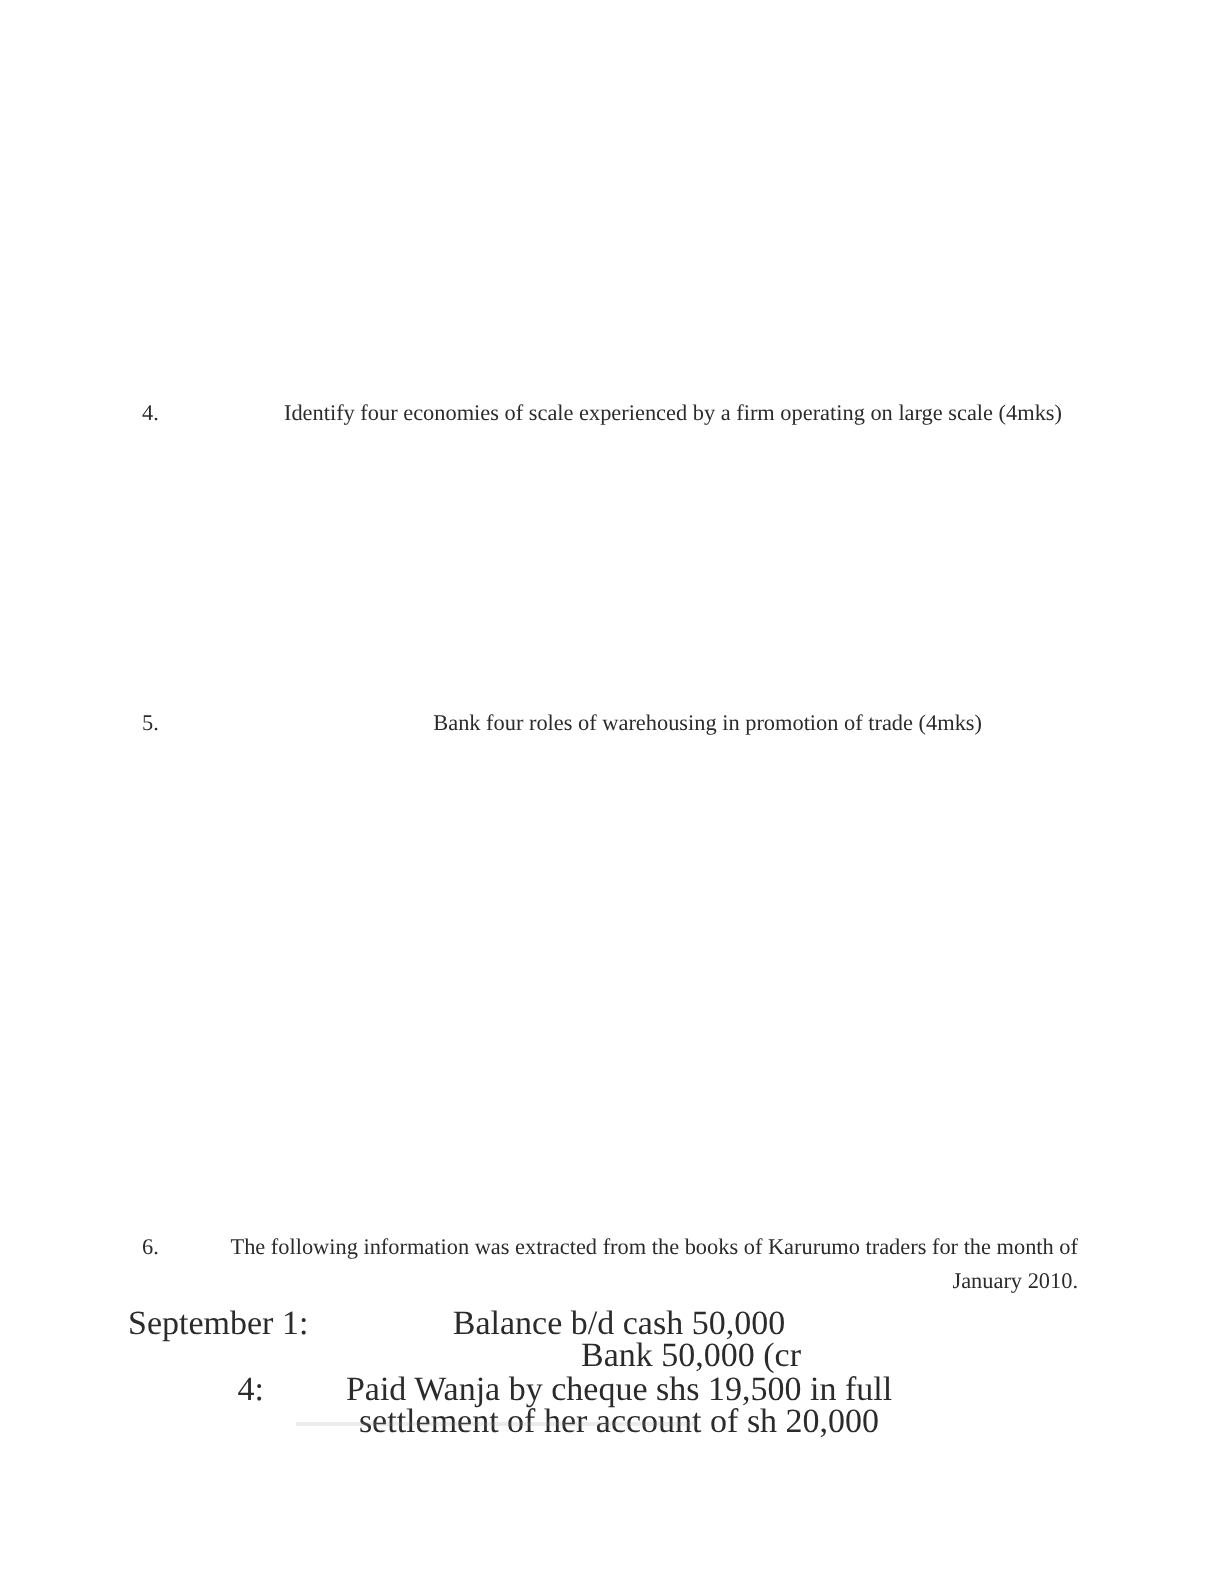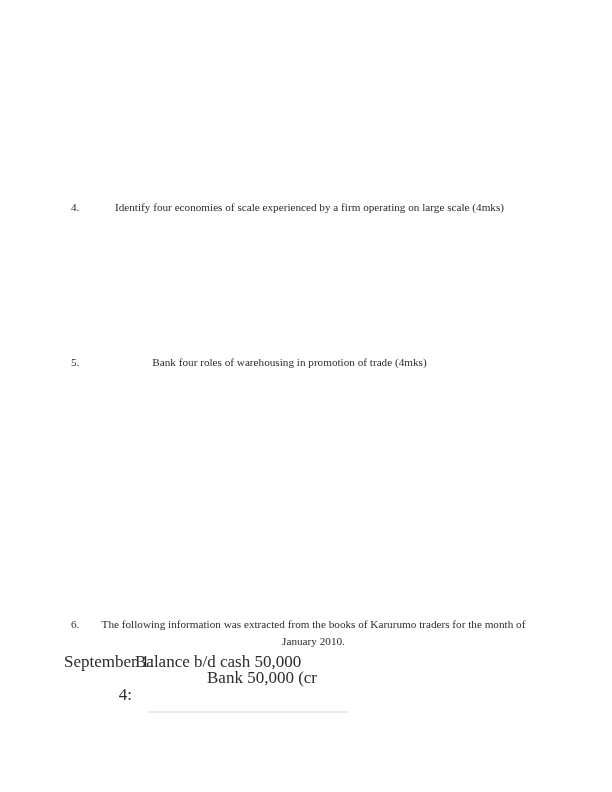--- a/index.html
+++ b/index.html
@@ -36,21 +36,21 @@
     flex: 0 0 17px;
     text-align: left;
   }
 
   .q-body {
     flex: 1 1 auto;
   }
 
   .q-text {
     margin: 0;
-    text-align: center;
+    text-align: right;
   }
 
   
   .q4 {
     left: 71px;
     top: 199px;
     width: 460px;
   }
 
   .q5 {
@@ -84,20 +84,21 @@
     flex: 0 0 68px;
     width: 68px;
     text-align: right;
     padding-right: 3px;
     white-space: nowrap;
   }
 
   .ledger-desc {
     flex: 1 1 auto;
     padding-left: 0;
+    text-align: center;
   }
 
   .ledger-desc .line {
     display: block;
     white-space: nowrap;
   }
 
   
   .ledger-desc .line.indent {
     padding-left: 72px;
@@ -145,19 +146,23 @@
     <div class="ledger-row">
       <span class="ledger-date">September 1:</span>
       <span class="ledger-desc">
         <span class="line">Balance b/d cash 50,000</span>
         <span class="line indent">Bank 50,000 (cr</span>
       </span>
     </div>
 
     <div class="ledger-row">
       <span class="ledger-date">4:</span>
+      <span class="ledger-desc">
+        <span class="line">Paid Wanja by cheque shs 19,500 in full</span>
+        <span class="line">settlement of her account of sh 20,000</span>
+      </span>
     </div>
 
   </div>
 
   <div class="scan-artifact"></div>
 
 </div>
 
 </body></html>

